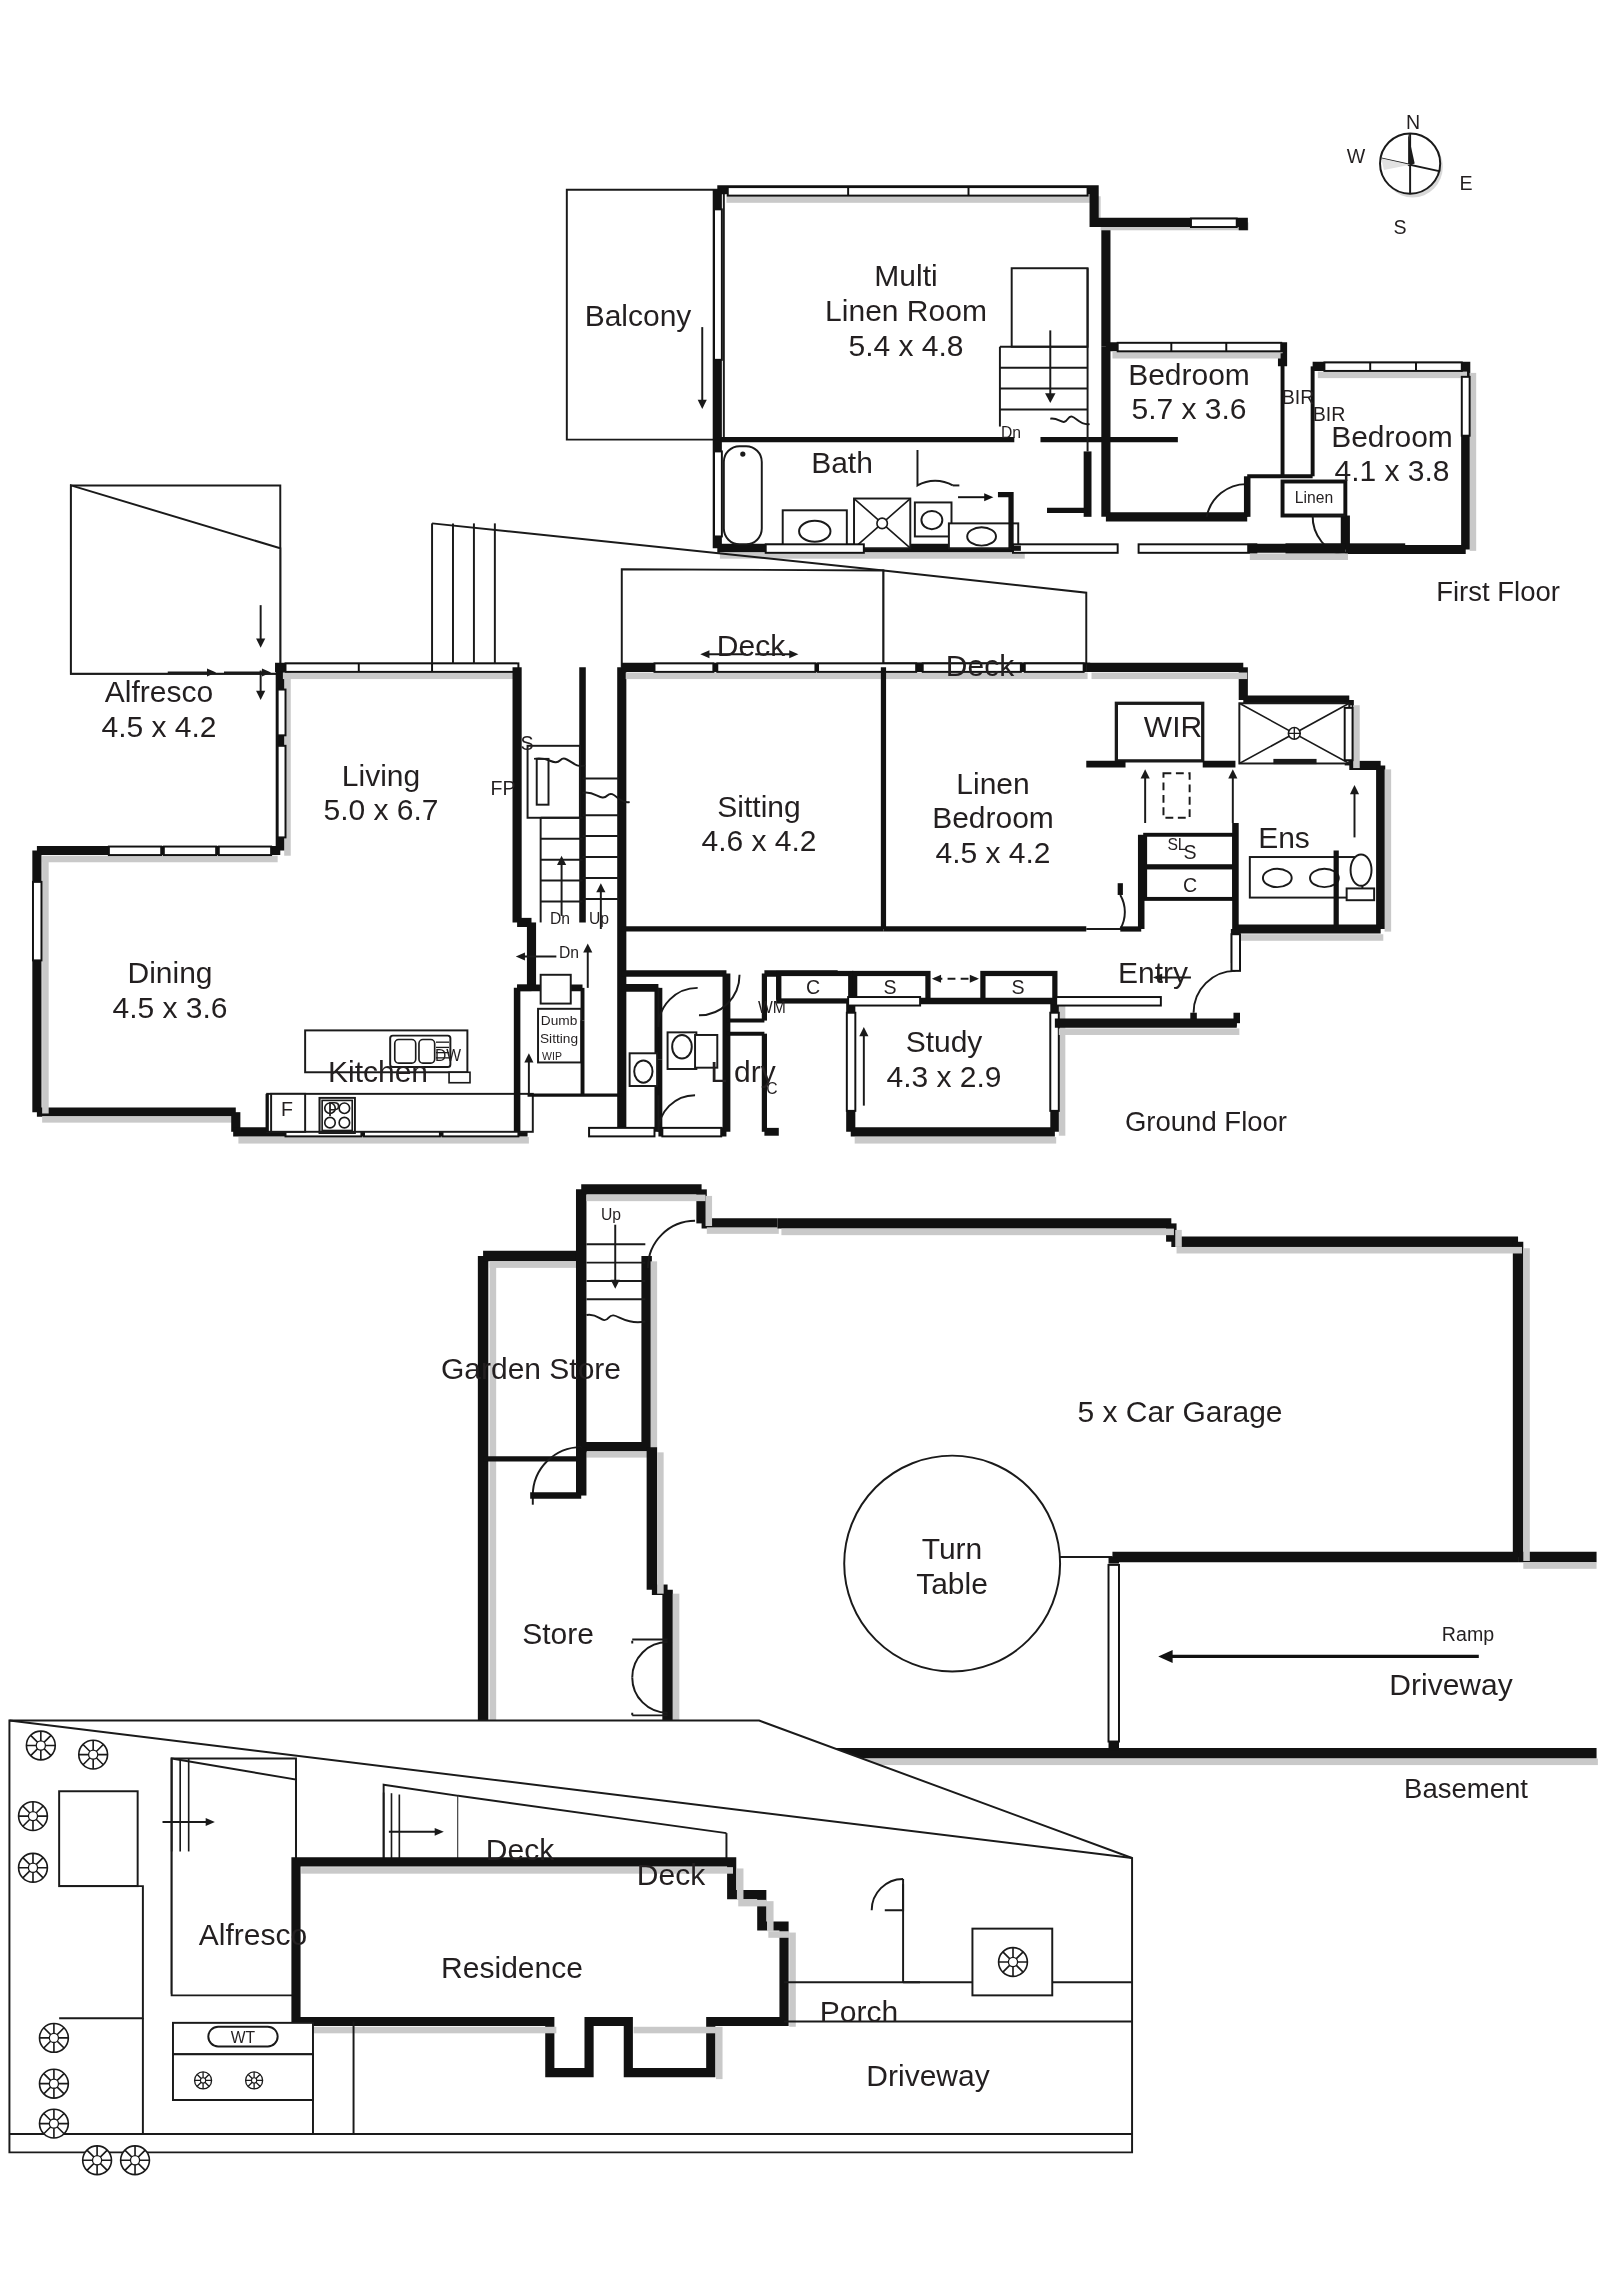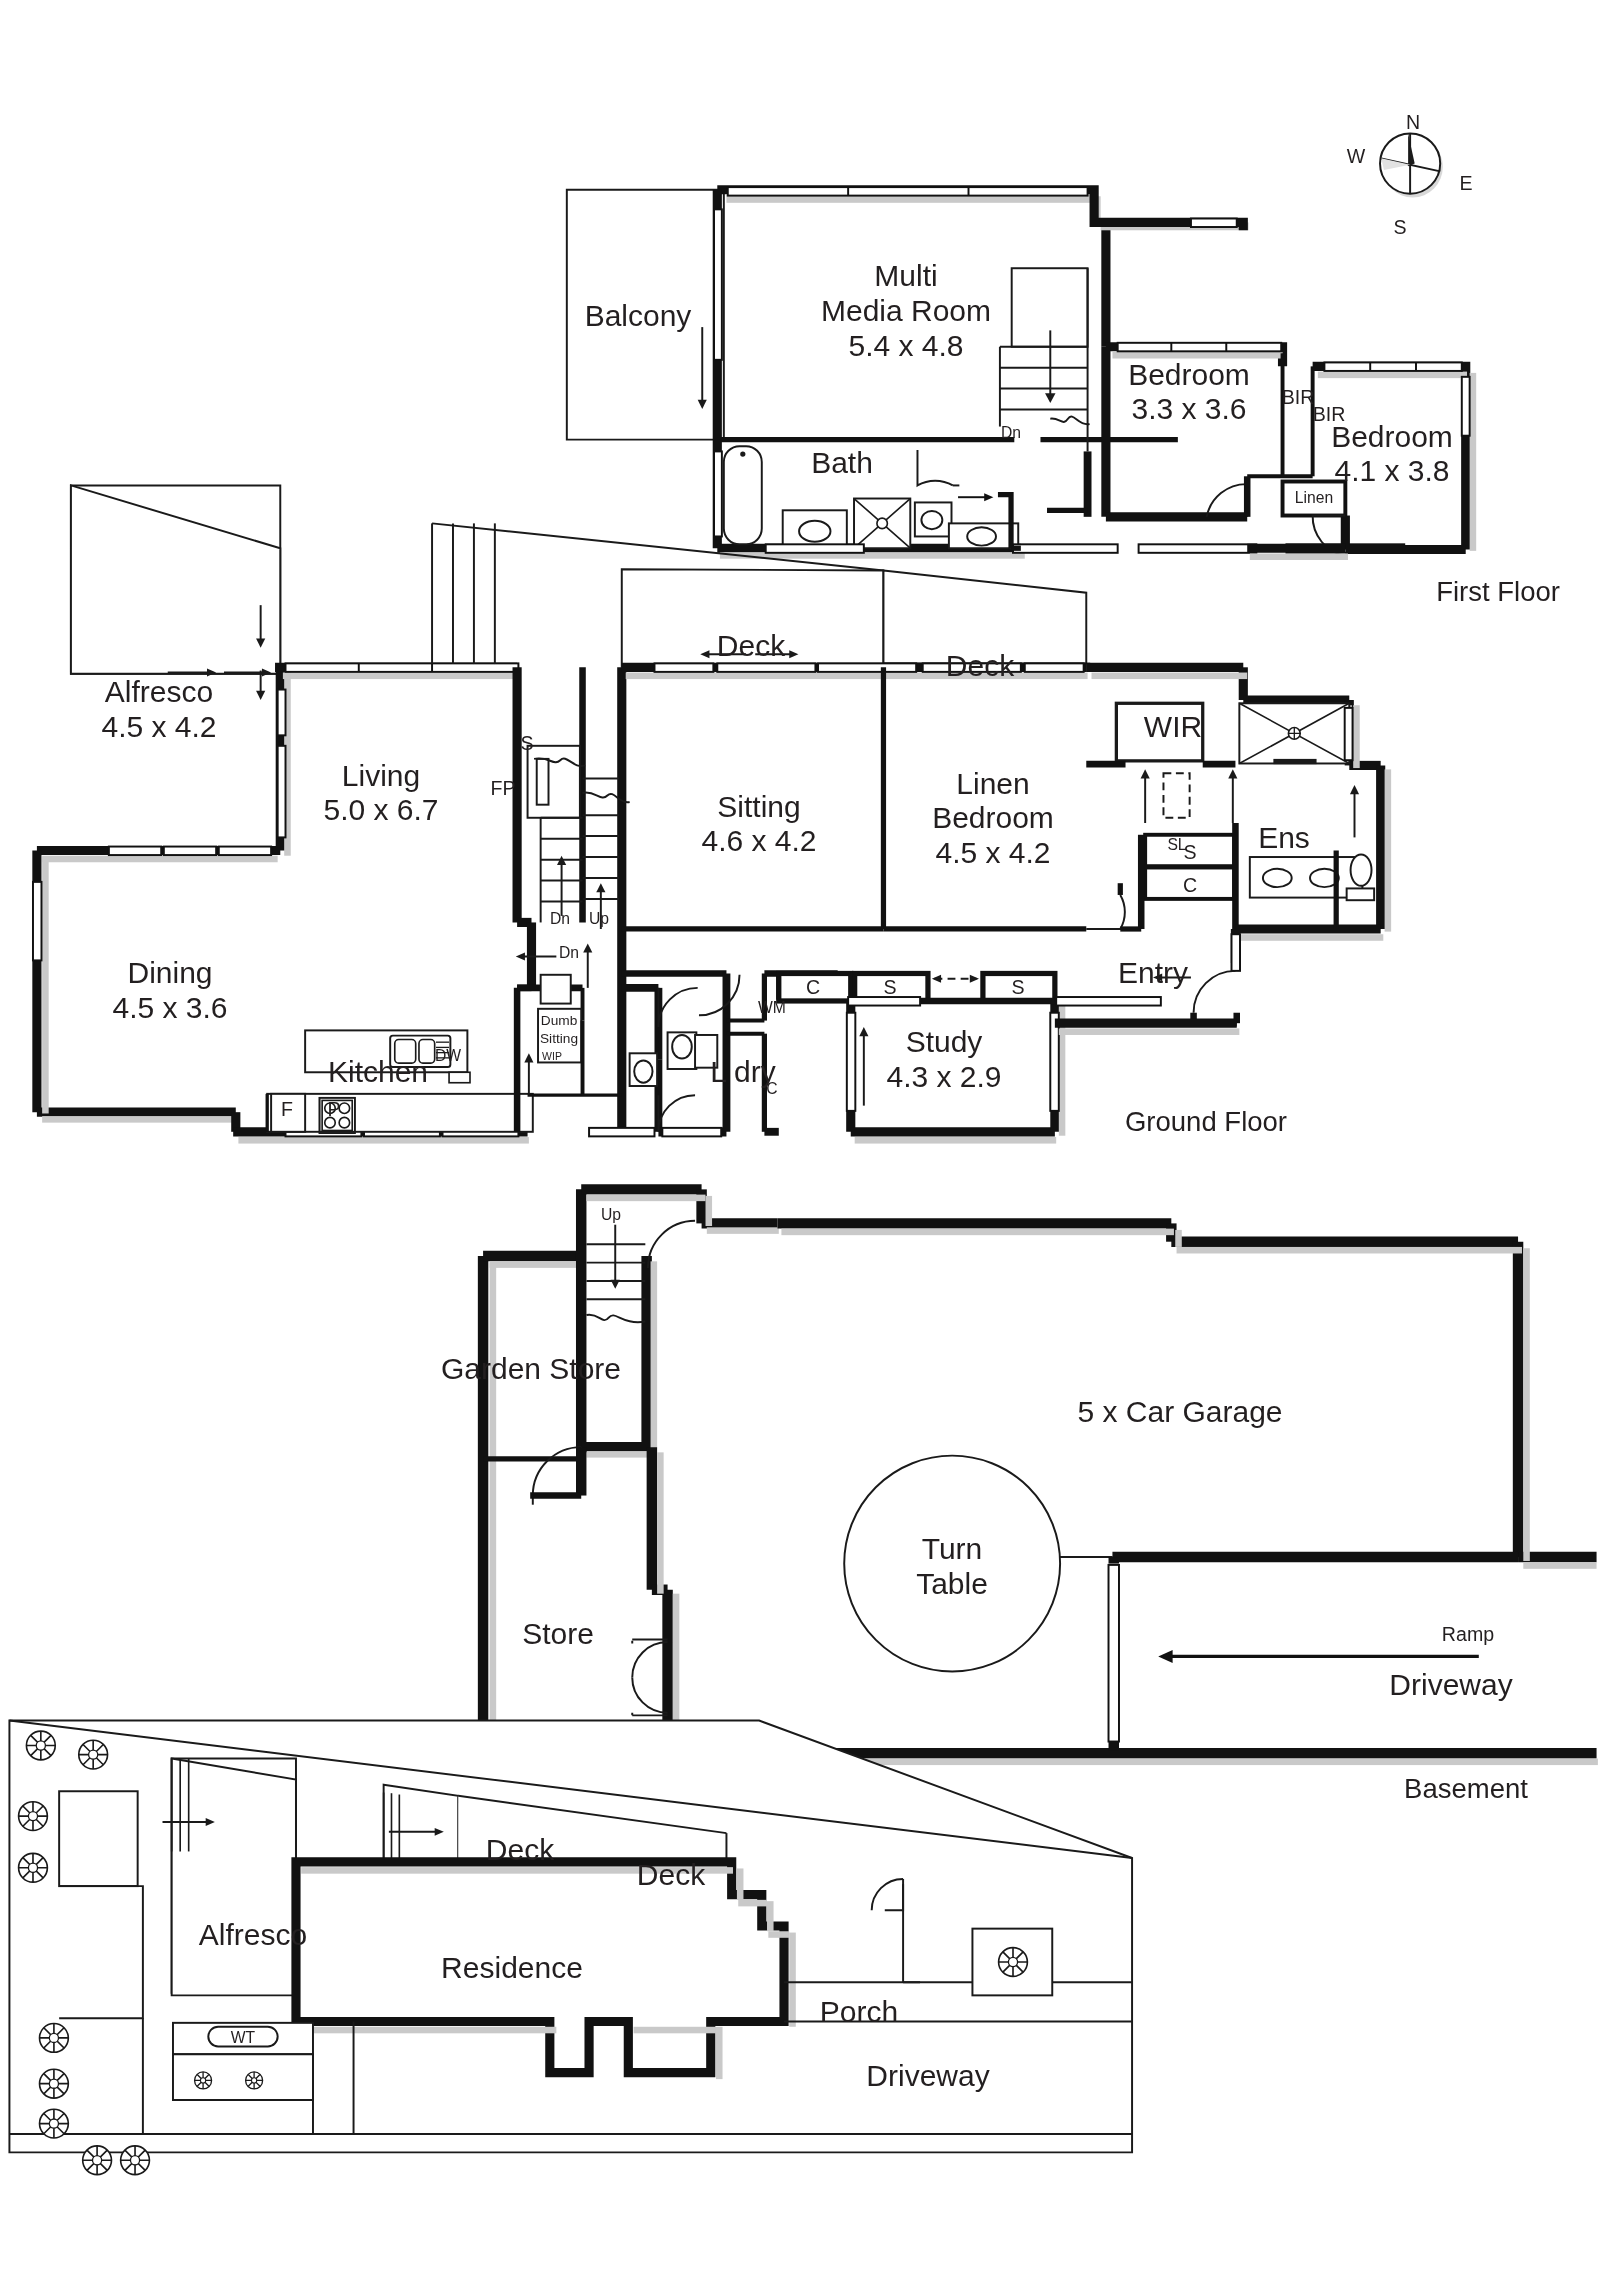--- a/index.html
+++ b/index.html
@@ -645,25 +645,25 @@
     <use href="#treeGlyph" transform="translate(82,3246)"></use>
     <use href="#treeGlyph" transform="translate(148,3302)"></use>
     <use href="#treeGlyph" transform="translate(206,3302)"></use>
     <use href="#shrubGlyph" transform="translate(310,3180)"></use>
     <use href="#shrubGlyph" transform="translate(388,3180)"></use>
   </g>
 </svg>
 
 <div class="lbl c rm" style="left:638px;top:298px;">Balcony</div>
 <div class="lbl c rm" style="left:906px;top:258px;">Multi</div>
-<div class="lbl c rm" style="left:906px;top:293px;">Media Room</div>
+<div class="lbl c rm" style="left:906px;top:293px;">Linen Room</div>
 <div class="lbl c rm" style="left:906px;top:328px;">5.4 x 4.8</div>
 <div class="lbl c rm" style="left:842px;top:445px;">Bath</div>
 <div class="lbl c rm" style="left:1189px;top:357px;">Bedroom</div>
-<div class="lbl c rm" style="left:1189px;top:391px;">3.3 x 3.6</div>
+<div class="lbl c rm" style="left:1189px;top:391px;">5.7 x 3.6</div>
 <div class="lbl c rm" style="left:1392px;top:419px;">Bedroom</div>
 <div class="lbl c rm" style="left:1392px;top:453px;">4.1 x 3.8</div>
 <div class="lbl c sm rot90" style="left:1298px;top:386px;">BIR</div>
 <div class="lbl c sm rot90" style="left:1329px;top:403px;">BIR</div>
 <div class="lbl c xs" style="left:1314px;top:489px;">Linen</div>
 <div class="lbl xs" style="left:1001px;top:424px;">Dn</div>
 <div class="lbl c floorlbl" style="left:1498px;top:576px;">First Floor</div>
 
 <div class="lbl c sm" style="left:1413px;top:111px;">N</div>
 <div class="lbl c sm" style="left:1466px;top:172px;">E</div>

